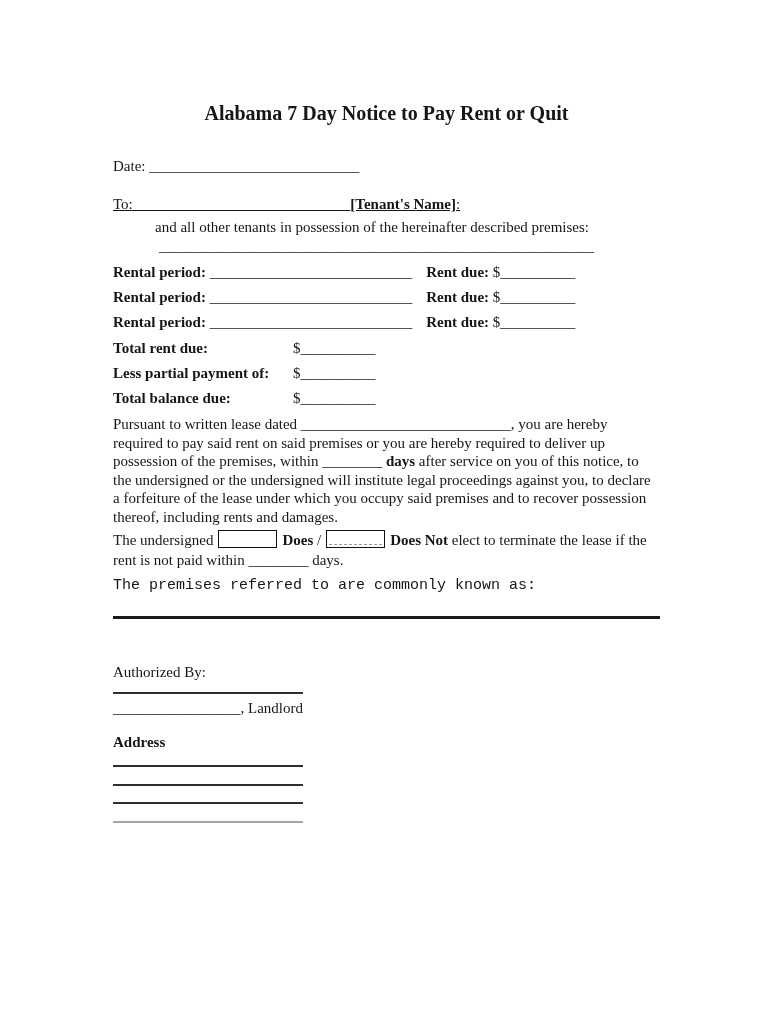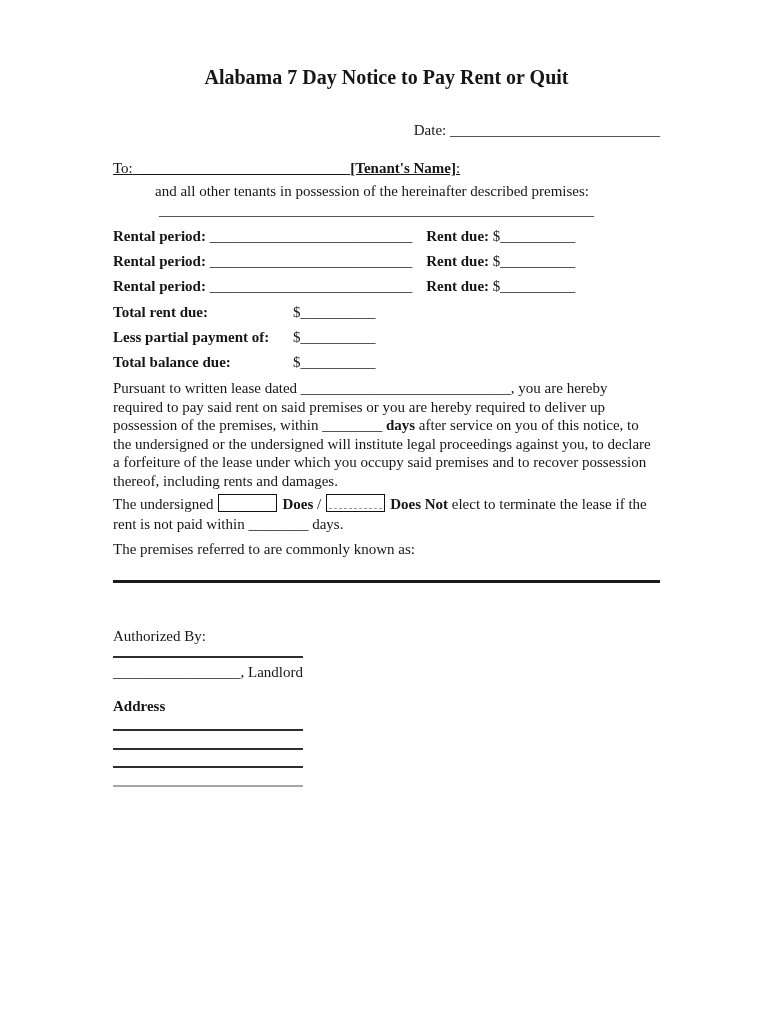--- a/index.html
+++ b/index.html
@@ -6,32 +6,32 @@
   .page{
     position:relative;
     width:770px;height:884px;
     background:#ffffff;
     font-family:"Liberation Serif", serif;
     color:#161616;
     font-size:15px;
     line-height:19px;
     overflow:hidden;
     box-sizing:border-box;
-    padding:65px 110px 0 113px;
+    padding:101px 110px 0 113px;
   }
   .title{
     font-size:20px;
     line-height:24px;
     font-weight:bold;
     text-align:center;
     margin:0;
   }
   .b{font-weight:bold;}
   .pre{white-space:pre;line-height:18.6px;}
-  .date-row{margin-top:32px;text-align:right;}
+  .date-row{margin-top:32px;}
   .to-row{margin-top:19px;text-decoration:underline;}
   .tenants-row{margin-top:4px;padding-left:42px;}
   .premises-blank-row{margin-top:0;padding-left:46px;letter-spacing:0;}
   .notice-par{margin-top:8px;}
   .rental-rows{margin-top:7px;}
   .rental-row{margin-bottom:6px;white-space:pre;}
   .rent-due{margin-left:14px;}
   .totals{margin-top:7px;}
   .total-row{margin-bottom:6px;white-space:pre;}
   .total-label{display:inline-block;width:180px;}
@@ -45,21 +45,21 @@
     vertical-align:-3px;
     margin:0 5px;
     position:relative;
     background:#fff;
   }
   .cbox.dotted::before{
     content:"";
     position:absolute;left:2px;right:2px;bottom:2px;
     border-bottom:1px dashed #999;
   }
-  .premises-known{margin-top:6px;}
+  .premises-known{margin-top:6px;font-family:Liberation Mono, monospace;}
   .divider{
     margin-top:21px;
     width:547px;height:3px;
     background:#1b1b1b;
   }
   .authorized{margin-top:44px;}
   .sig-line{
     margin-top:10px;
     width:190px;height:0;
     border-bottom:2px solid #2e2e2e;

